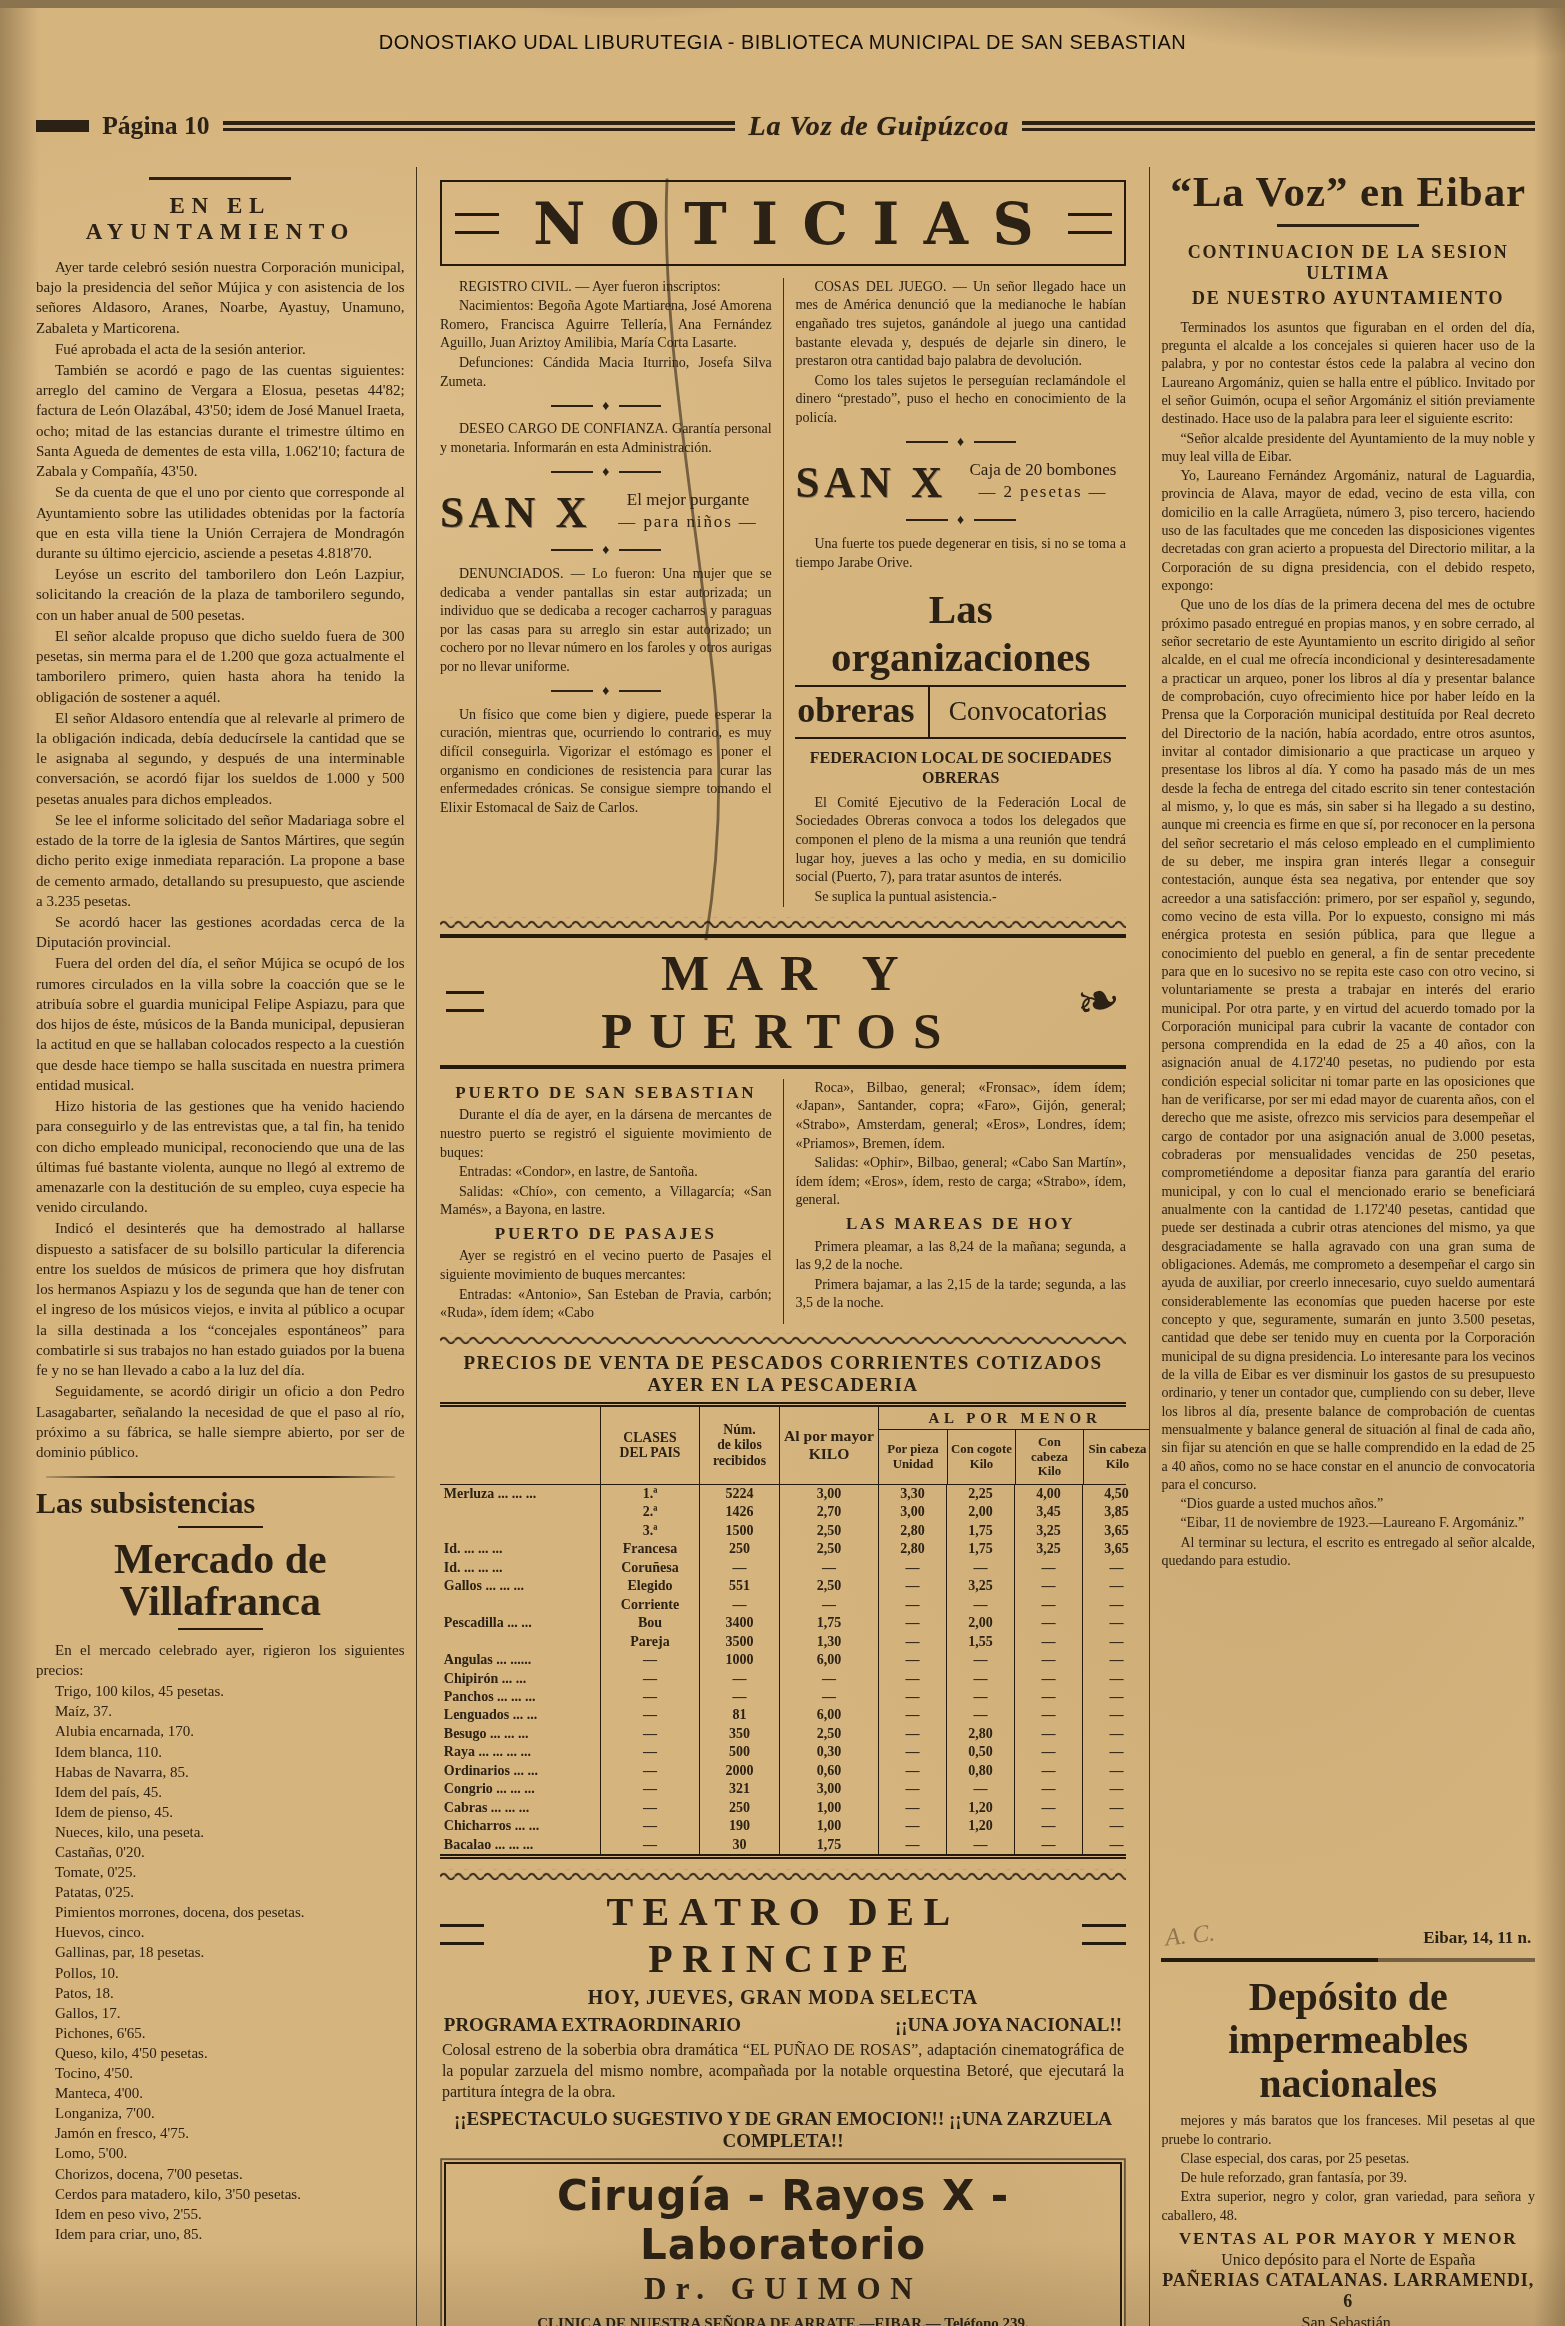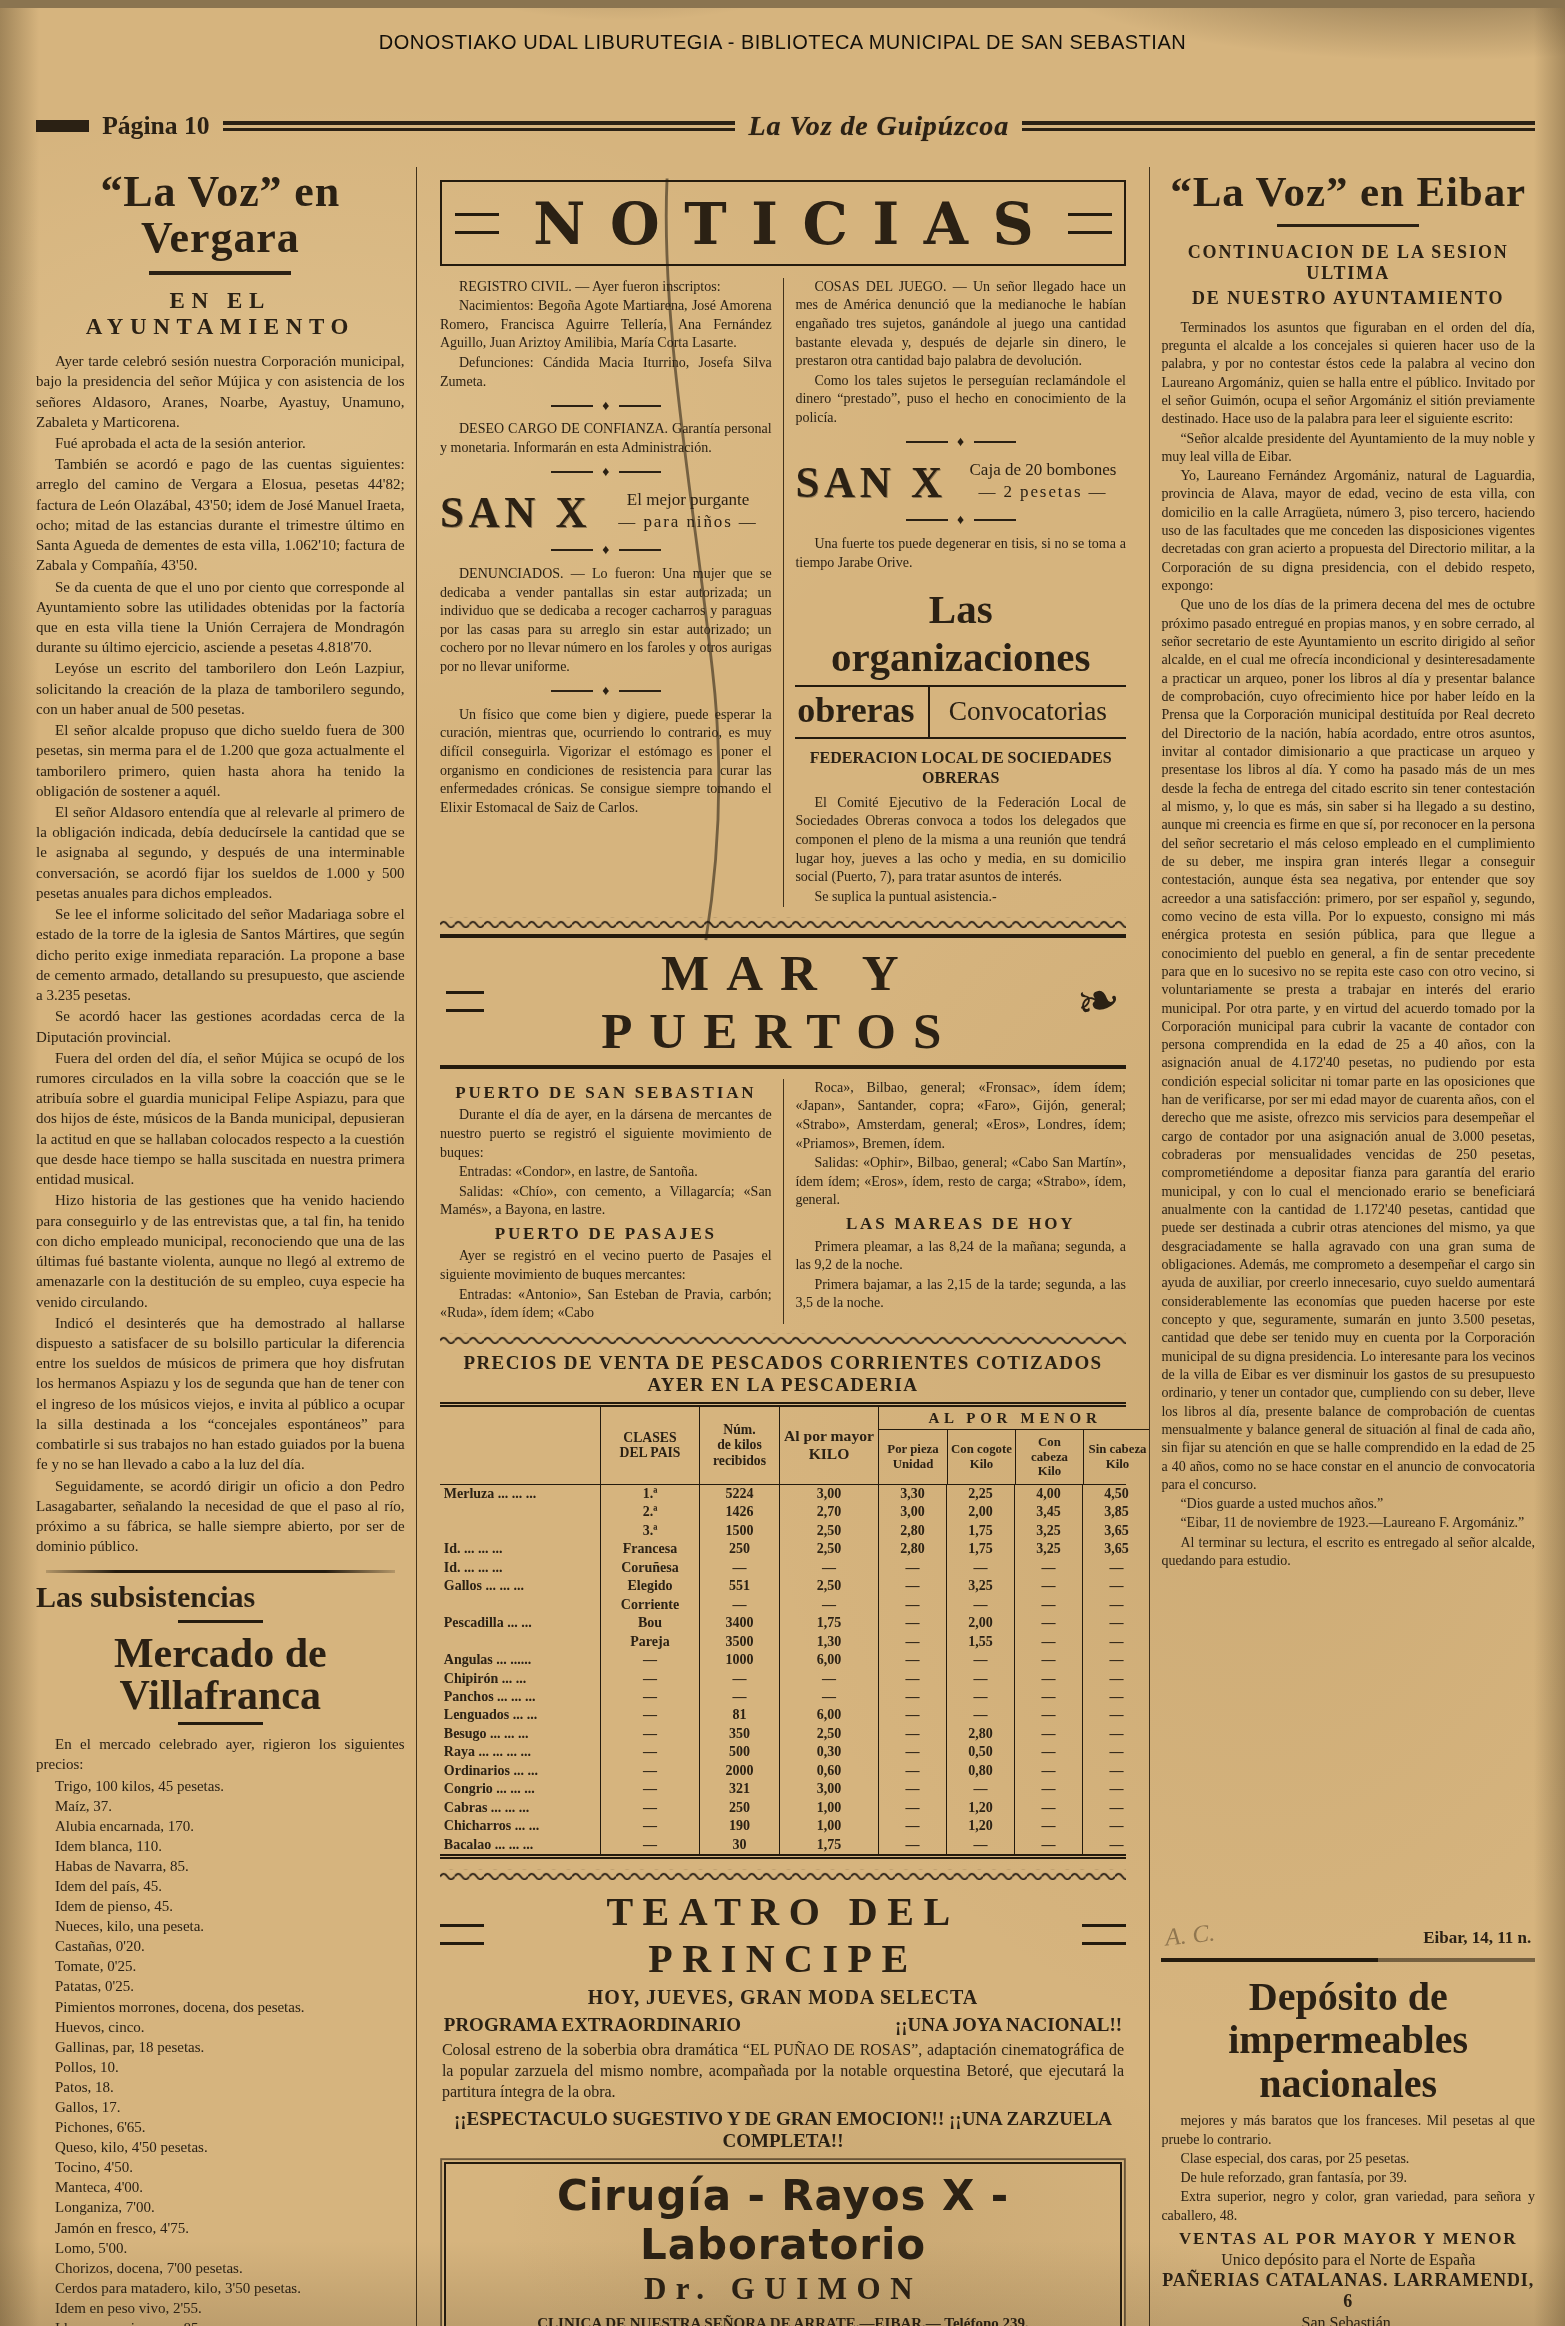--- a/index.html
+++ b/index.html
@@ -158,21 +158,20 @@
     <div class="mast-bar"></div>
   </div>
 
   <svg class="pen" width="1565" height="2326" viewBox="0 0 1654 2458">
     <path d="M705 180 C 698 330, 733 520, 753 700 C 764 795, 762 885, 746 985" fill="none" stroke="rgba(35,25,12,.55)" stroke-width="3"></path>
   </svg>
 
   <div class="columns">
 
     <div class="col-left">
-      <div class="hl hl-vergara">“La Voz” en Vergara</div>
       <div class="hl-rule"></div>
       <div class="subhead">EN EL AYUNTAMIENTO</div>
       <div>
           <p class="body">Ayer tarde celebró sesión nuestra Corporación municipal, bajo la presidencia del señor Mújica y con asistencia de los señores Aldasoro, Aranes, Noarbe, Ayastuy, Unamuno, Zabaleta y Marticorena.</p>
           <p class="body">Fué aprobada el acta de la sesión anterior.</p>
           <p class="body">También se acordó e pago de las cuentas siguientes: arreglo del camino de Vergara a Elosua, pesetas 44'82; factura de León Olazábal, 43'50; idem de José Manuel Iraeta, ocho; mitad de las estancias durante el trimestre último en Santa Agueda de dementes de esta villa, 1.062'10; factura de Zabala y Compañía, 43'50.</p>
           <p class="body">Se da cuenta de que el uno por ciento que corresponde al Ayuntamiento sobre las utilidades obtenidas por la factoría que en esta villa tiene la Unión Cerrajera de Mondragón durante su último ejercicio, asciende a pesetas 4.818'70.</p>
           <p class="body">Leyóse un escrito del tamborilero don León Lazpiur, solicitando la creación de la plaza de tamborilero segundo, con un haber anual de 500 pesetas.</p>
           <p class="body">El señor alcalde propuso que dicho sueldo fuera de 300 pesetas, sin merma para el de 1.200 que goza actualmente el tamborilero primero, quien hasta ahora ha tenido la obligación de sostener a aquél.</p>
           <p class="body">El señor Aldasoro entendía que al relevarle al primero de la obligación indicada, debía deducírsele la cantidad que se le asignaba al segundo, y después de una interminable conversación, se acordó fijar los sueldos de 1.000 y 500 pesetas anuales para dichos empleados.</p>

